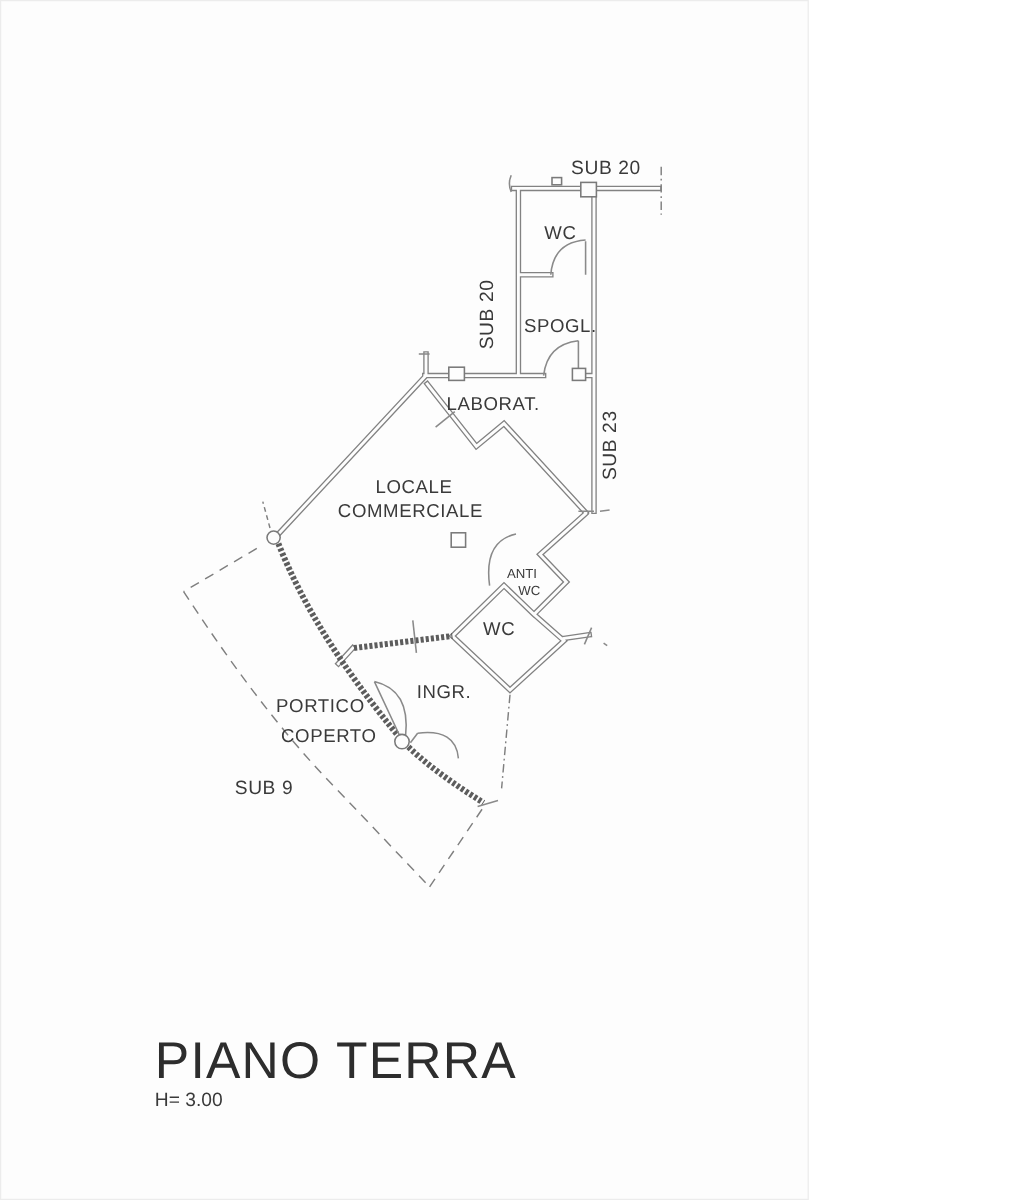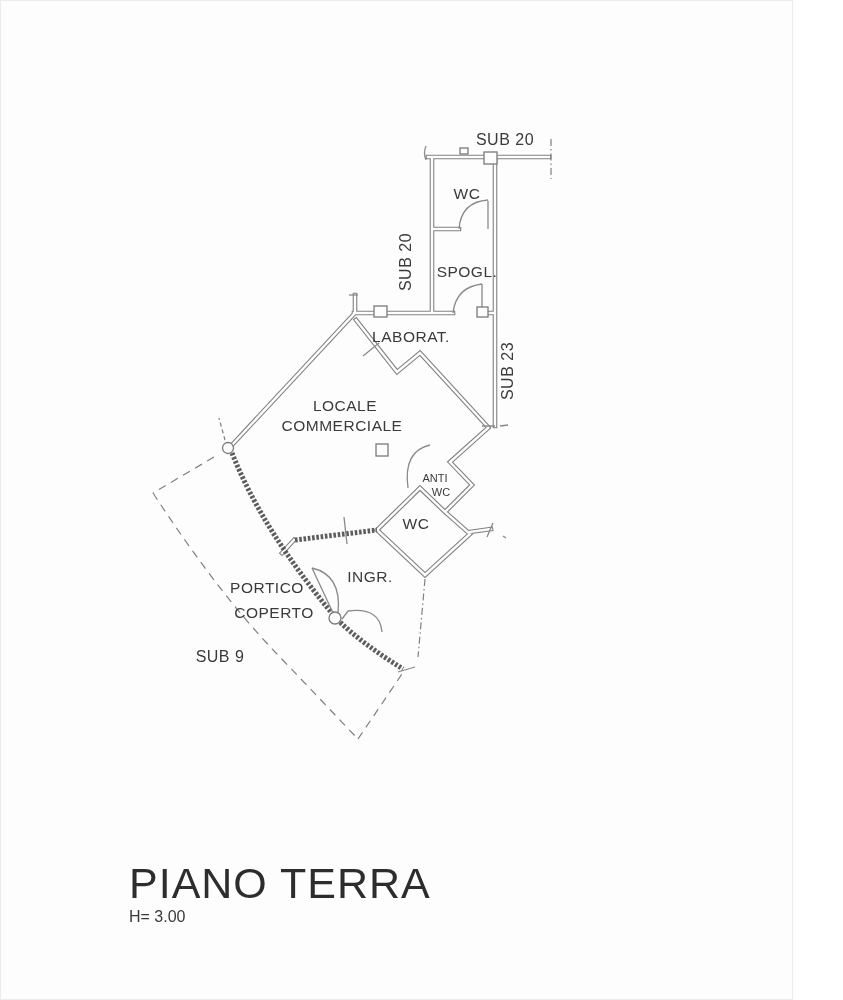--- a/index.html
+++ b/index.html
@@ -1,17 +1,17 @@
 <!DOCTYPE html>
 <html><head>
 <meta charset="utf-8">
 <style>
   html,body{margin:0;padding:0;background:#ffffff;}
   .canvas{
-    position:relative;width:793px;height:1000px;background:#fdfdfd;
+    position:relative;width:674px;height:1000px;background:#fdfdfd;
     border:1px solid #ececec;box-sizing:border-box;overflow:hidden;
     font-family:"Liberation Sans","DejaVu Sans",sans-serif;
   }
   svg{display:block;}
   text{fill:#3a3a3a;font-family:"Liberation Sans","DejaVu Sans",sans-serif;}
   .room-label{font-size:15.5px;letter-spacing:.5px;}
   .sub-label{font-size:16px;letter-spacing:.5px;}
   .small-label{font-size:11px;}
   .title-text{font-size:43px;fill:#2d2d2d;letter-spacing:1px;}
   .height-text{font-size:16px;fill:#3a3a3a;}

